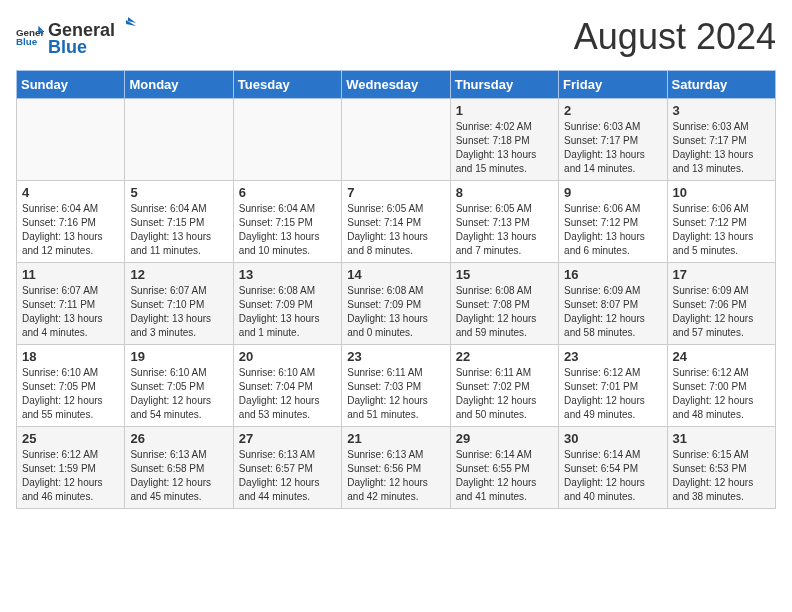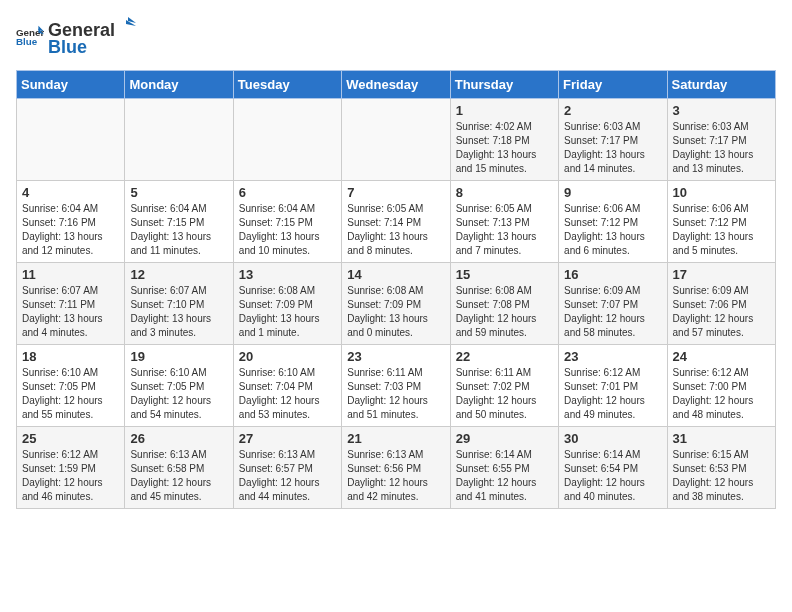--- a/index.html
+++ b/index.html
@@ -98,20 +98,21 @@
         <span style="font-size:18px;font-weight:bold;color:#333;">General</span>
         <svg width="20" height="20" viewBox="0 0 20 20" style="margin-left:1px;">
           <polygon points="10,4 20,10 10,8" fill="#1a6bb5"></polygon>
           <polygon points="14,2 22,8 14,6" fill="#1a6bb5" transform="translate(-2,-1)"></polygon>
         </svg>
       </div>
       <div style="font-size:18px;font-weight:bold;color:#1a6bb5;margin-top:-4px;">Blue</div>
     </div>
   </div>
   <div class="title-block">
+    <div class="calendar-title">August 2024</div>
   </div>
 </div>
 
 <table>
   <thead>
     <tr>
     <th>Sunday</th>
         <th>Monday</th>
         <th>Tuesday</th>
         <th>Wednesday</th>
@@ -216,21 +217,21 @@
         </td>
         <td>
           <span class="day-number">15</span>
           <div class="day-info">Sunrise: 6:08 AM
 Sunset: 7:08 PM
 Daylight: 12 hours and 59 minutes.</div>
         </td>
         <td>
           <span class="day-number">16</span>
           <div class="day-info">Sunrise: 6:09 AM
-Sunset: 7:07 PM
+Sunset: 8:07 PM
 Daylight: 12 hours and 58 minutes.</div>
         </td>
         <td>
           <span class="day-number">17</span>
           <div class="day-info">Sunrise: 6:09 AM
 Sunset: 7:06 PM
 Daylight: 12 hours and 57 minutes.</div>
         </td>
       </tr>
       <tr>

